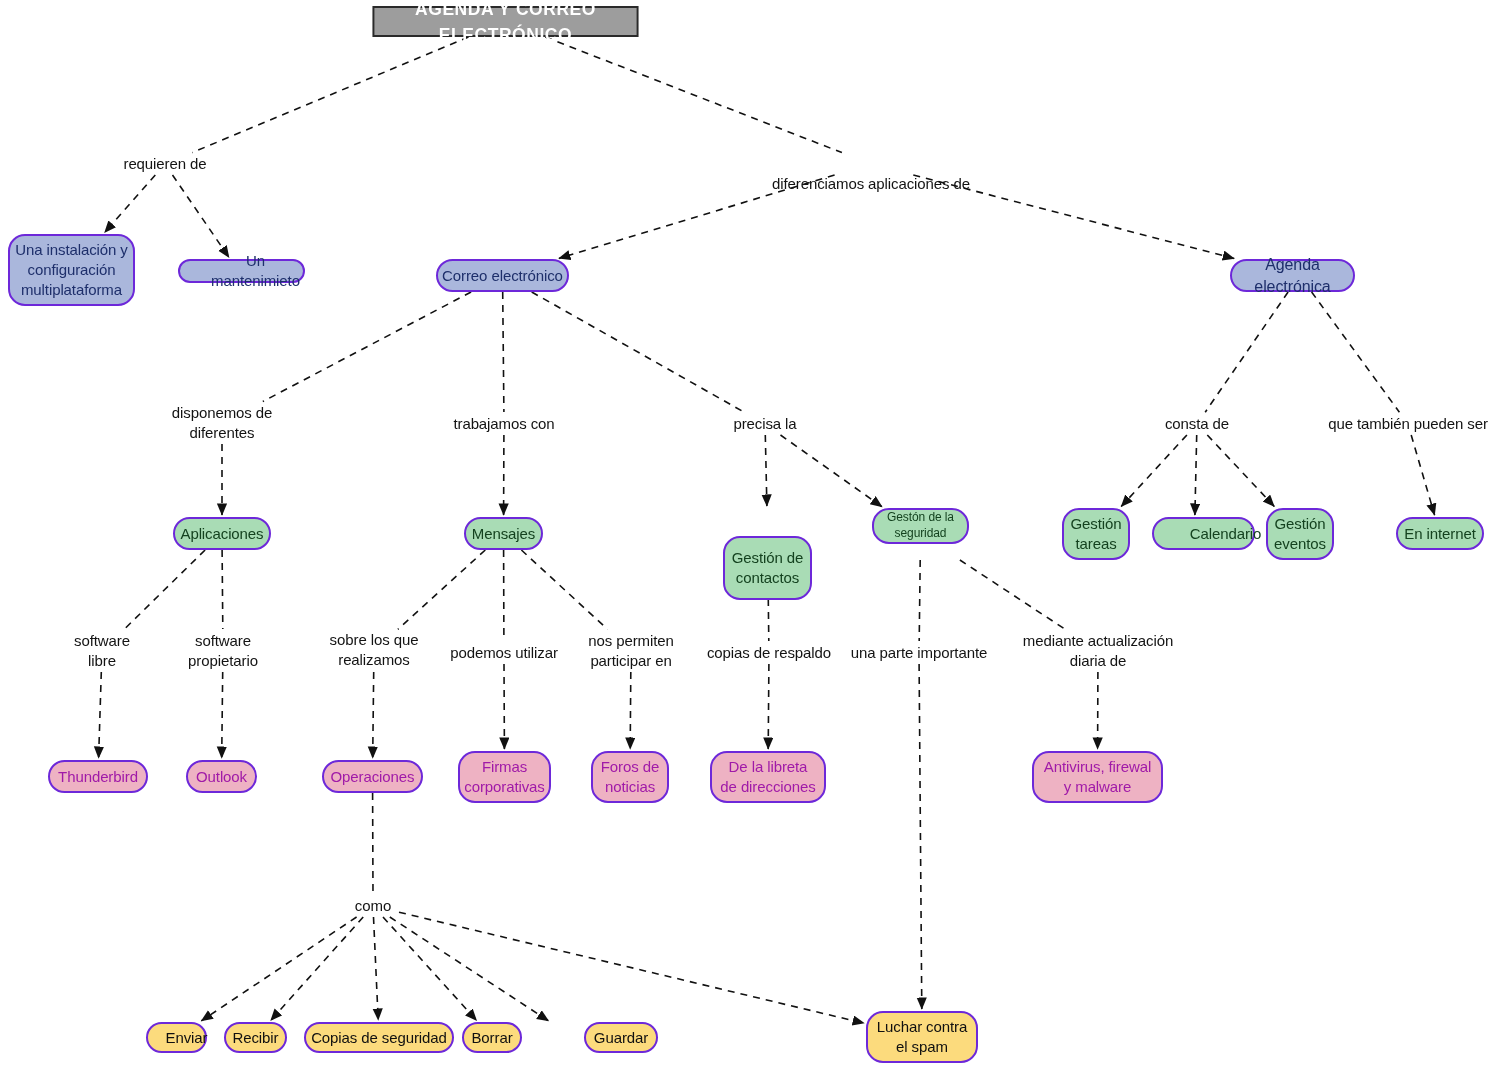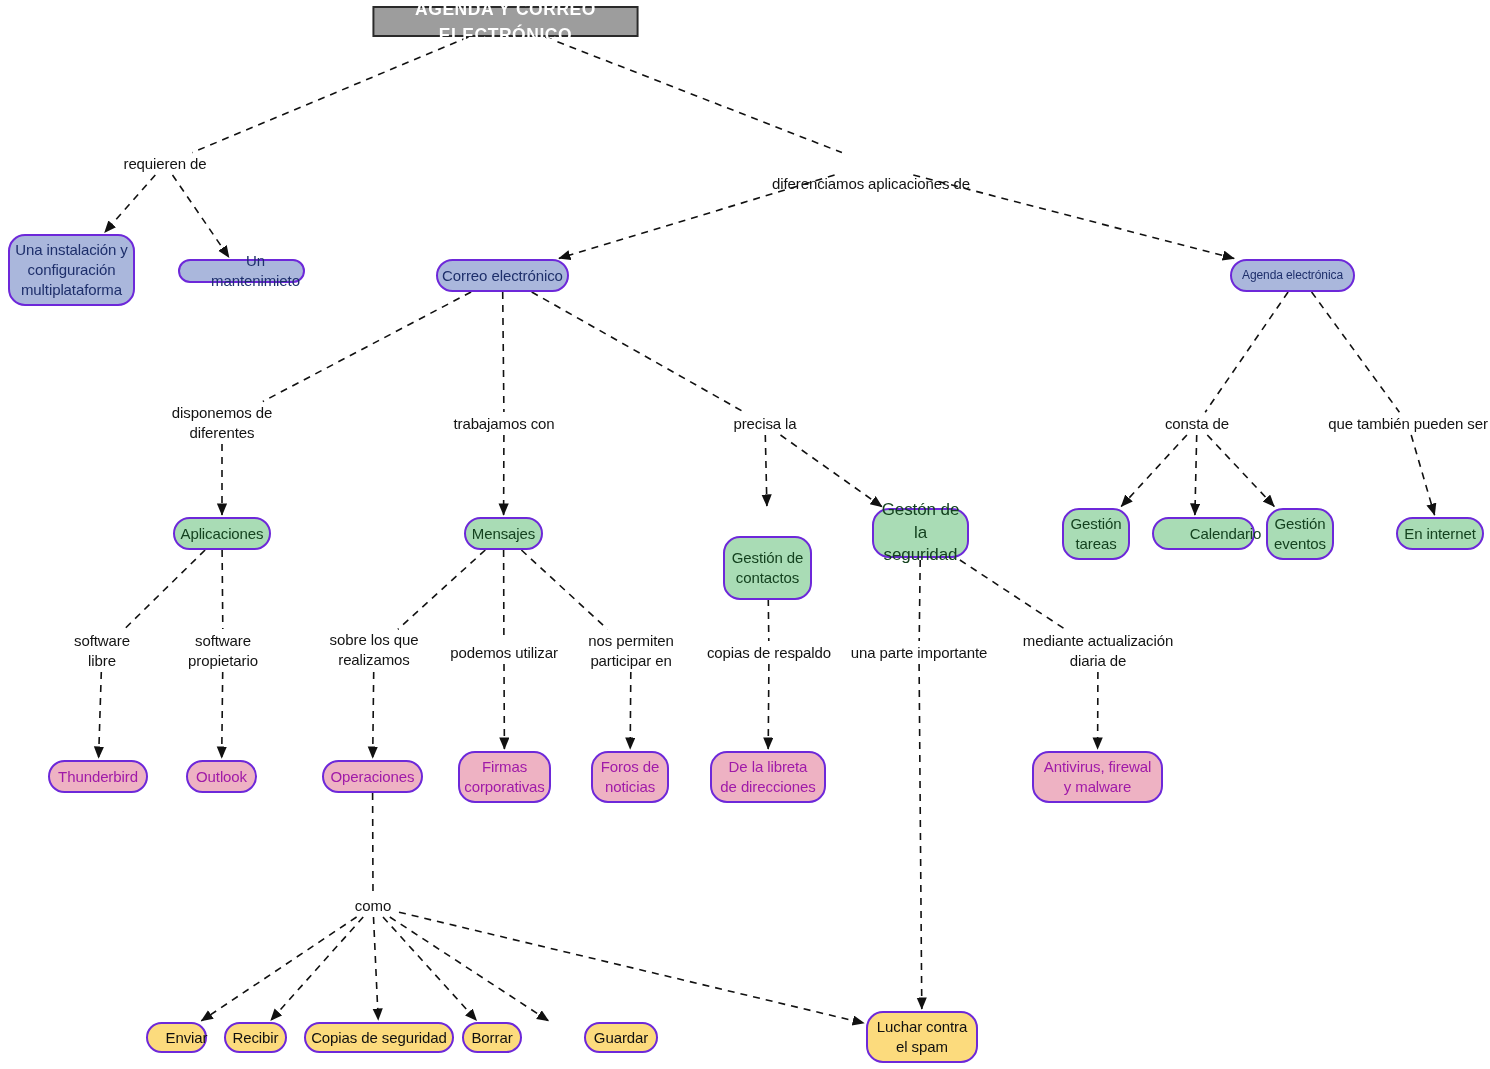--- a/index.html
+++ b/index.html
@@ -118,26 +118,26 @@
         <line x1="399.0" y1="912.2" x2="864.1" y2="1023.2" stroke="#111111" stroke-width="1.6" stroke-dasharray="7,6" marker-end="url(#arrow)"></line>
       </g>
   </svg>
   <div id="nodes">
       <div class="node title" style="left: 361px; top: 6px; width: 289px; height: 31px; font-size: 19px;">AGENDA Y CORREO ELECTRÓNICO</div>
       <div class="node blue" style="left: 8px; top: 234px; width: 127px; height: 72px; font-size: 15px;">Una instalación y
 configuración
 multiplataforma</div>
       <div class="node blue" style="left: 178px; top: 259px; width: 127px; height: 24px; font-size: 15px; padding-left: 28px;">Un mantenimieto</div>
       <div class="node blue" style="left: 436px; top: 259px; width: 133px; height: 33px; font-size: 15px;">Correo electrónico</div>
-      <div class="node blue" style="left: 1230px; top: 259px; width: 125px; height: 33px; font-size: 12px;">Agenda electrónica</div>
+      <div class="node blue" style="left: 1230px; top: 259px; width: 125px; height: 33px; font-size: 16px;">Agenda electrónica</div>
       <div class="node green" style="left: 173px; top: 517px; width: 98px; height: 33px; font-size: 15px;">Aplicaciones</div>
       <div class="node green" style="left: 464px; top: 517px; width: 79px; height: 33px; font-size: 15px;">Mensajes</div>
       <div class="node green" style="left: 723px; top: 536px; width: 89px; height: 64px; font-size: 15px;">Gestión de
 contactos</div>
-      <div class="node green" style="left: 872px; top: 508px; width: 97px; height: 50px; font-size: 17px;">Gestón de la
+      <div class="node green" style="left: 872px; top: 508px; width: 97px; height: 36px; font-size: 12px;">Gestón de la
 seguridad</div>
       <div class="node green" style="left: 1062px; top: 508px; width: 68px; height: 52px; font-size: 15px;">Gestión
 tareas</div>
       <div class="node green" style="left: 1152px; top: 517px; width: 103px; height: 33px; font-size: 15px; padding-left: 44px;">Calendario</div>
       <div class="node green" style="left: 1266px; top: 508px; width: 68px; height: 52px; font-size: 15px;">Gestión
 eventos</div>
       <div class="node green" style="left: 1396px; top: 517px; width: 88px; height: 33px; font-size: 15px;">En internet</div>
       <div class="node pink" style="left: 48px; top: 760px; width: 100px; height: 33px; font-size: 15px;">Thunderbird</div>
       <div class="node pink" style="left: 186px; top: 760px; width: 71px; height: 33px; font-size: 15px;">Outlook</div>
       <div class="node pink" style="left: 322px; top: 760px; width: 101px; height: 33px; font-size: 15px;">Operaciones</div>

